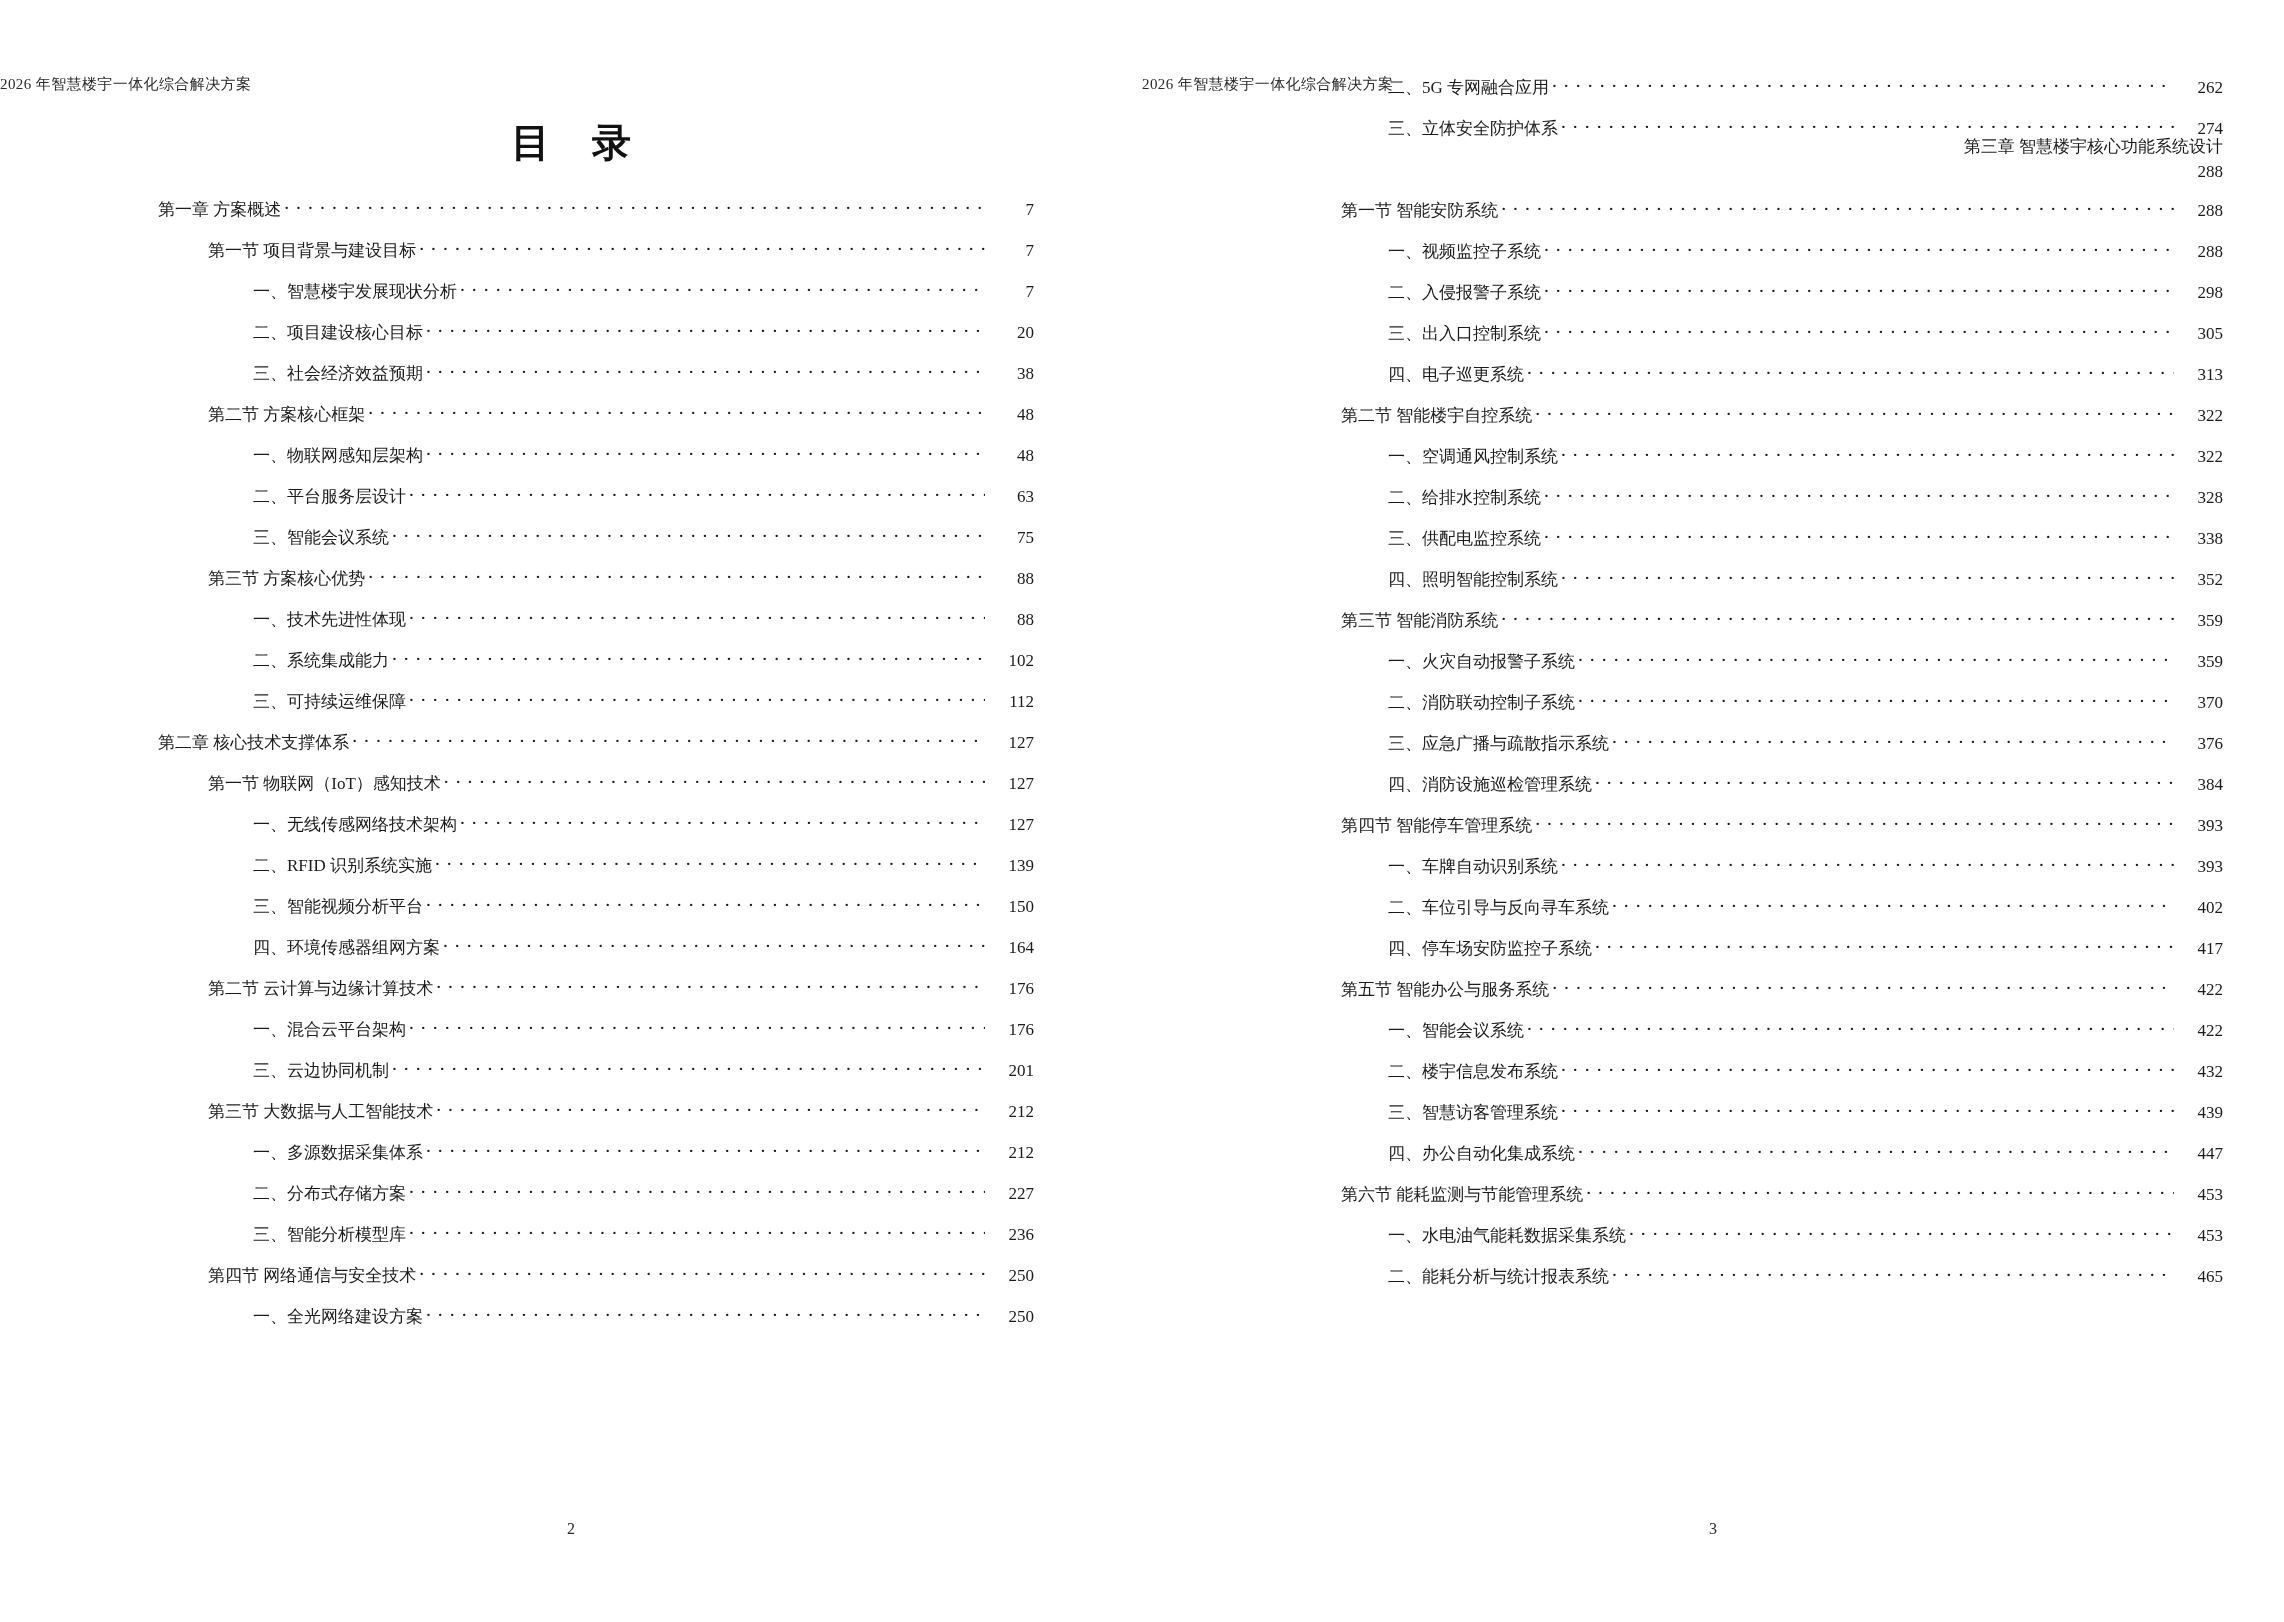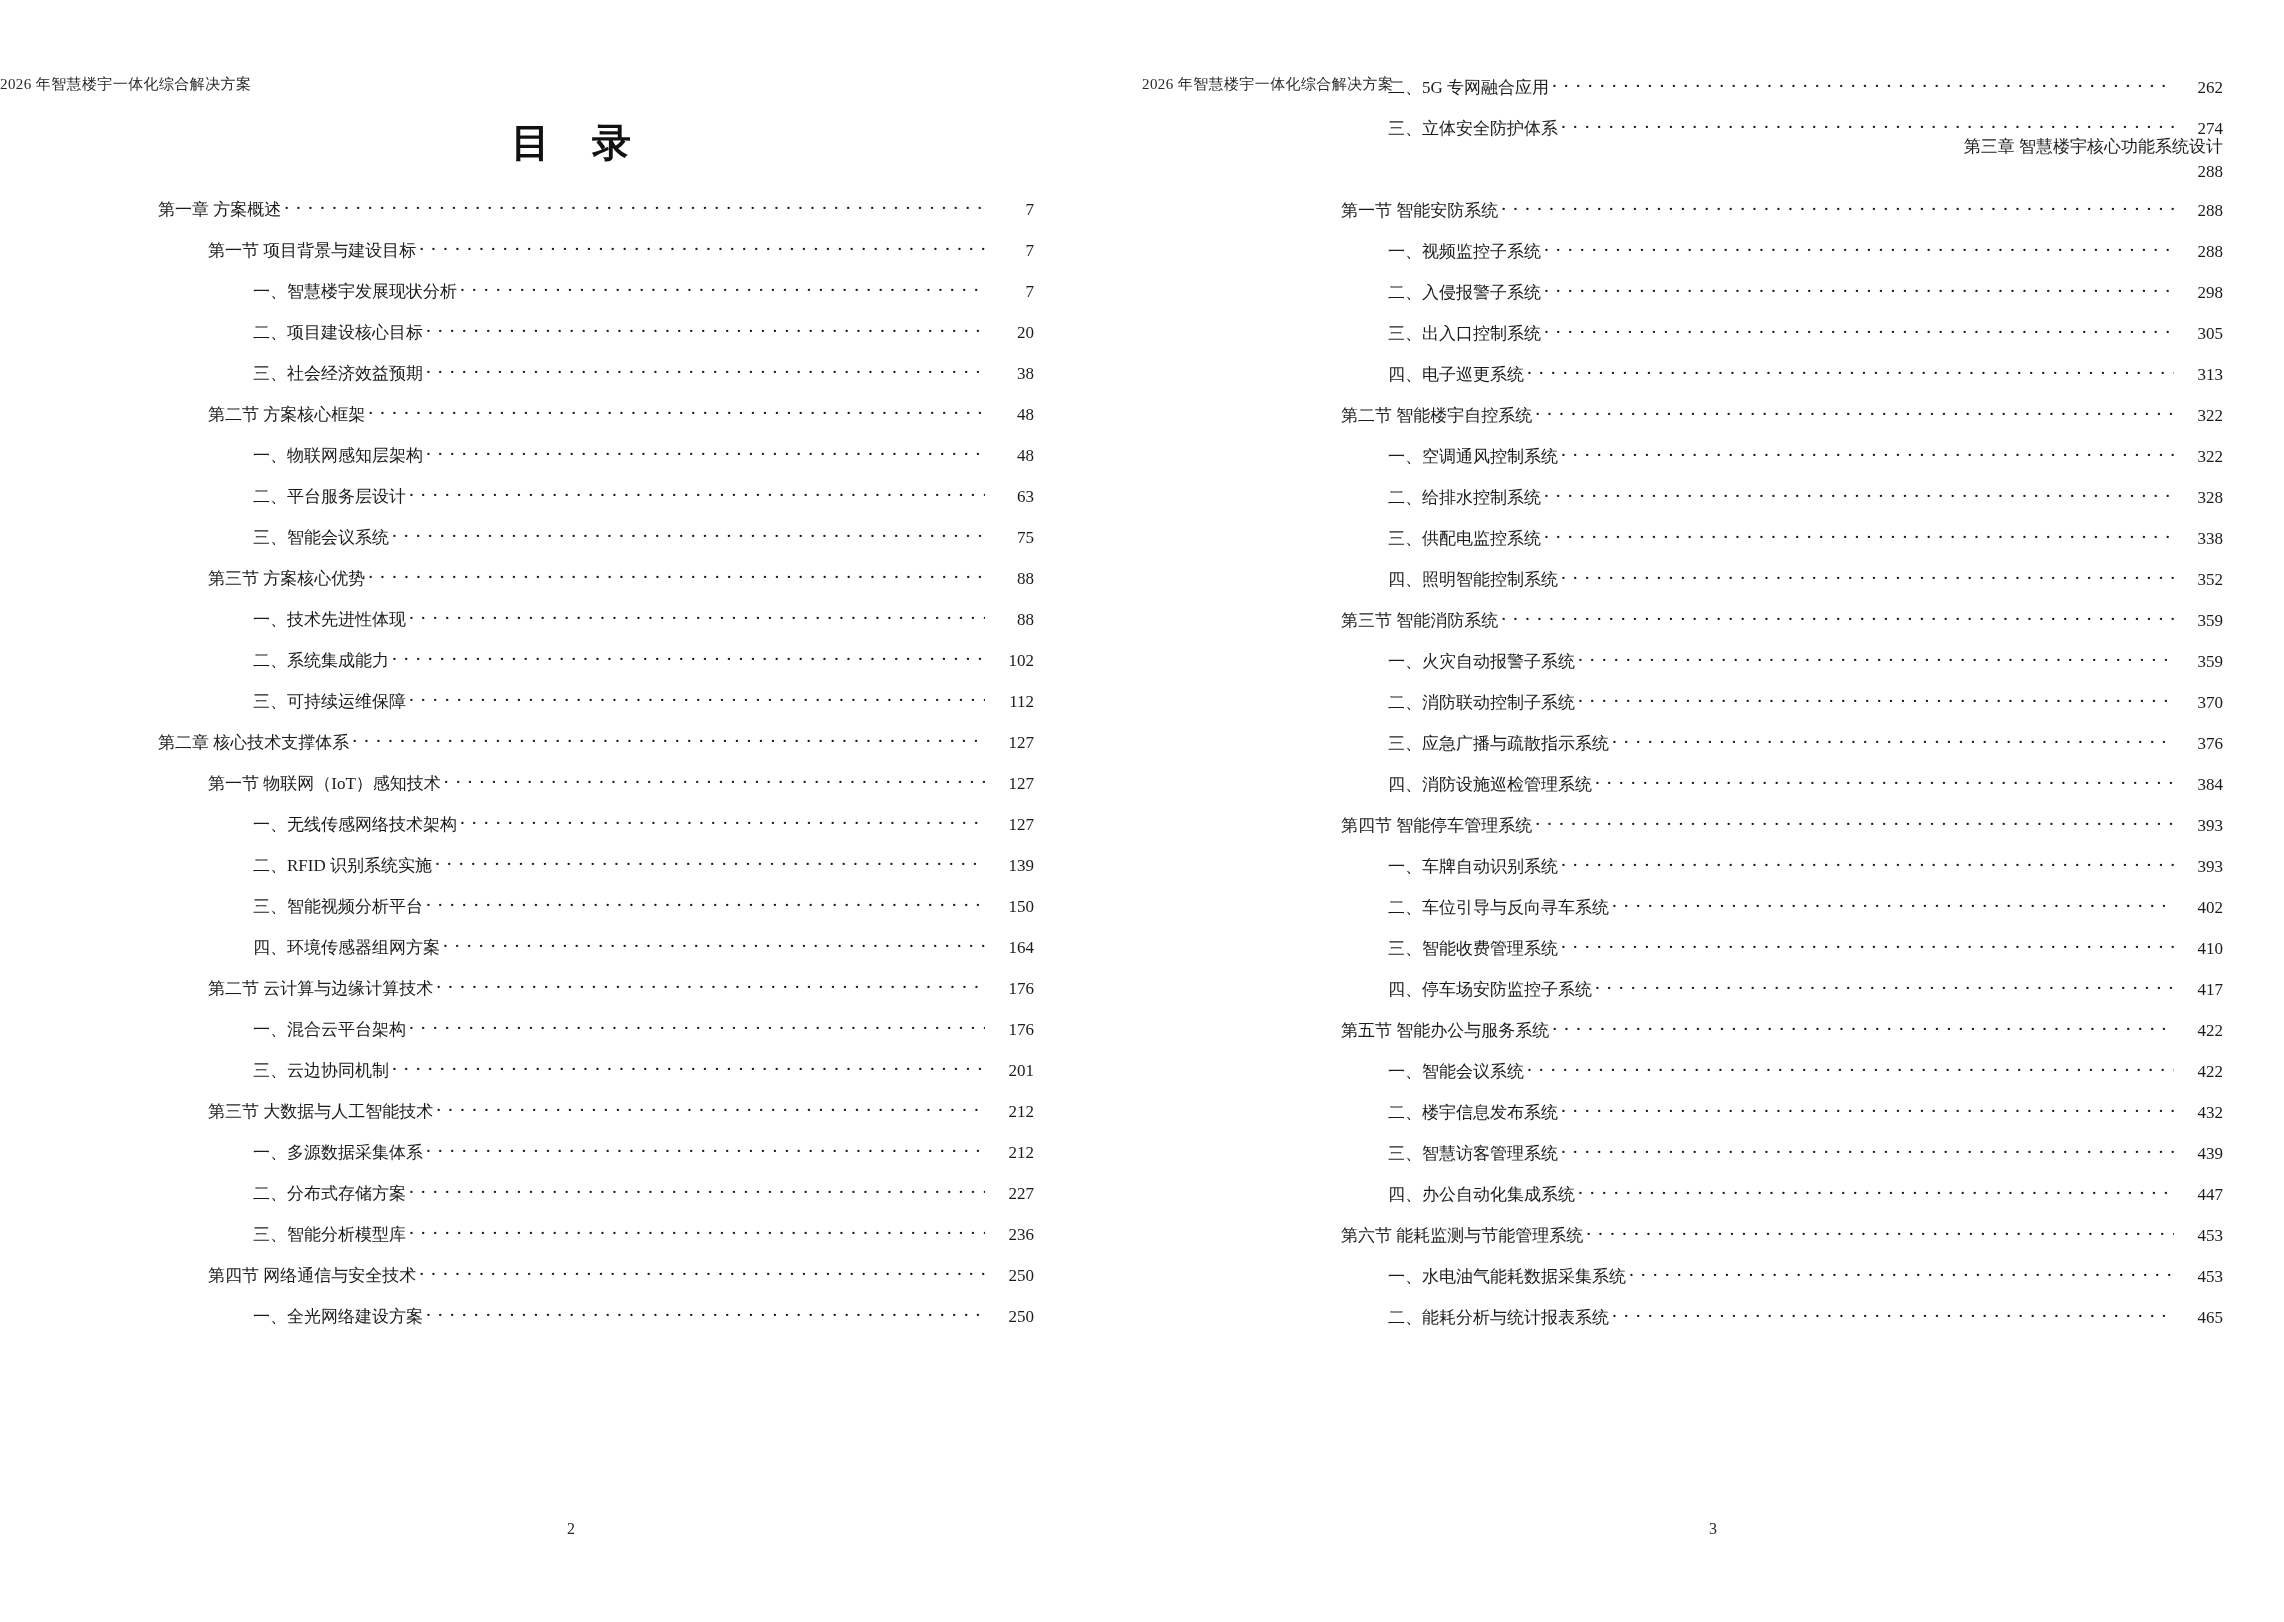--- a/index.html
+++ b/index.html
@@ -382,25 +382,20 @@
           <span class="entry-label">一、车牌自动识别系统</span>
           <span class="leader"></span>
           <span class="entry-page">393</span>
         </div>
         <div class="toc-row lvl-sub">
           <span class="entry-label">二、车位引导与反向寻车系统</span>
           <span class="leader"></span>
           <span class="entry-page">402</span>
         </div>
         <div class="toc-row lvl-sub">
-          <span class="entry-label">三、智能收费管理系统</span>
-          <span class="leader"></span>
-          <span class="entry-page">410</span>
-        </div>
-        <div class="toc-row lvl-sub">
           <span class="entry-label">四、停车场安防监控子系统</span>
           <span class="leader"></span>
           <span class="entry-page">417</span>
         </div>
         <div class="toc-row lvl-section">
           <span class="entry-label">第五节  智能办公与服务系统</span>
           <span class="leader"></span>
           <span class="entry-page">422</span>
         </div>
         <div class="toc-row lvl-sub">

